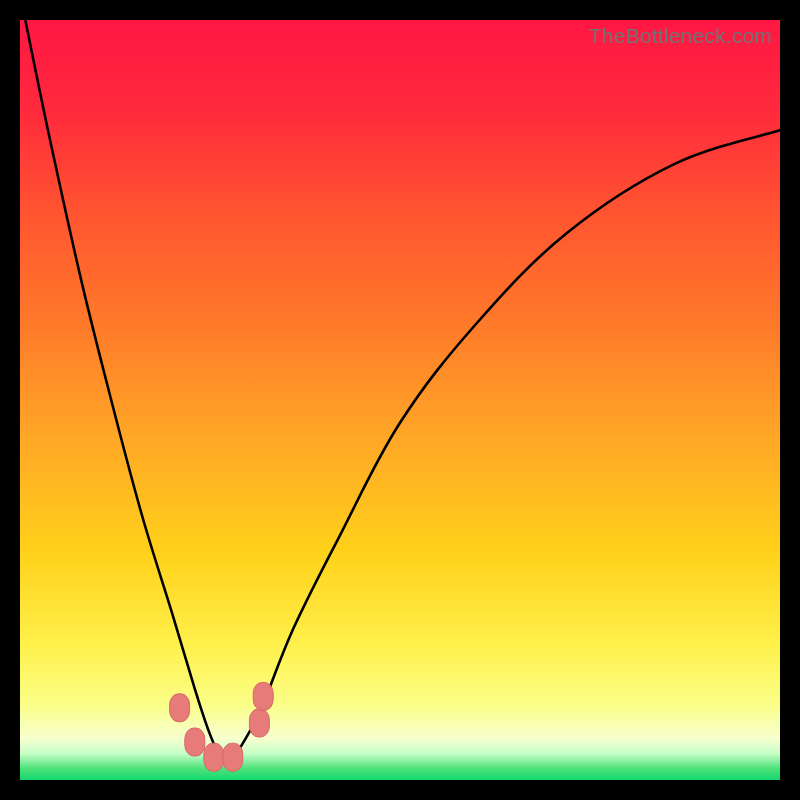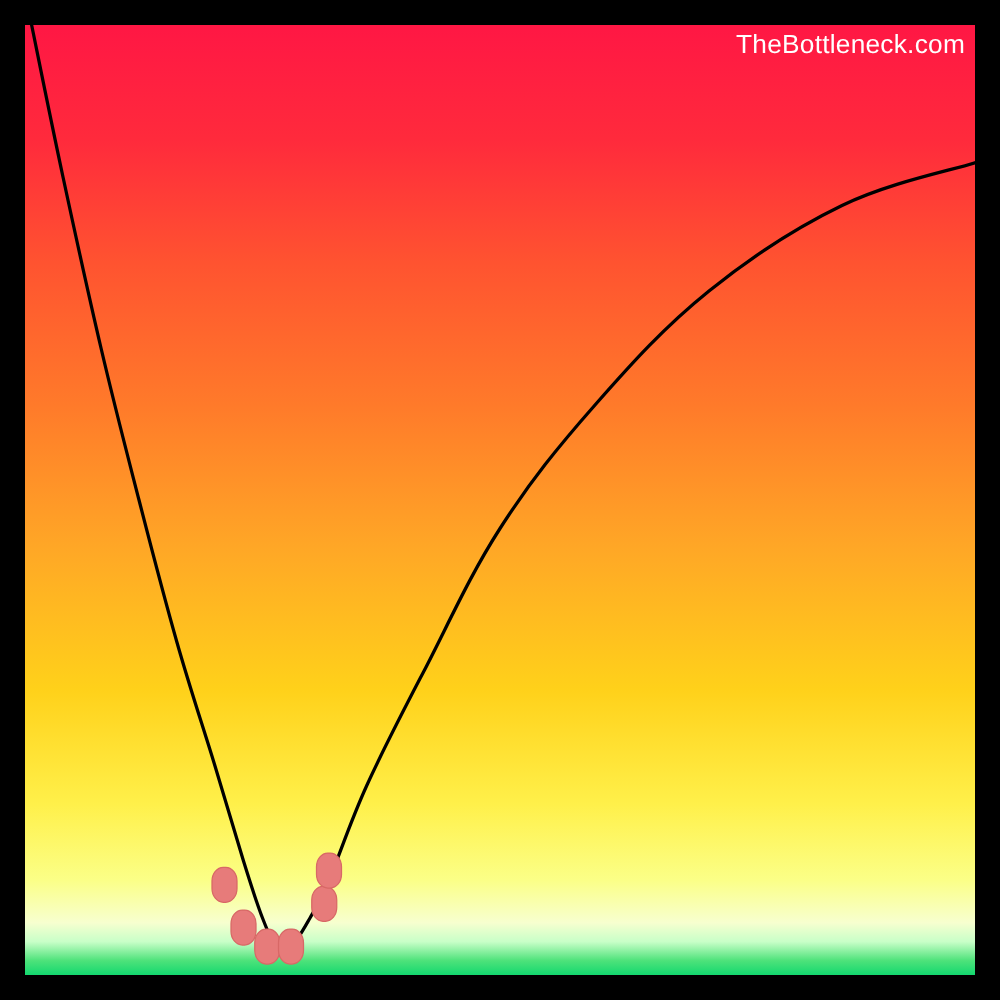--- a/index.html
+++ b/index.html
@@ -23,21 +23,21 @@
     position: absolute;
     left: 0;
     top: 0;
     width: 760px;
     height: 760px;
   }
   .watermark {
     position: absolute;
     top: 4px;
     right: 8px;
-    color: #ffffff;
+    color: #737373;
     font-size: 21px;
     font-weight: 500;
     letter-spacing: 0.2px;
   }
 </style>
 </head>
 <body>
 
 <div class="frame">
   <svg class="plot-area" viewBox="0 0 760 760">

